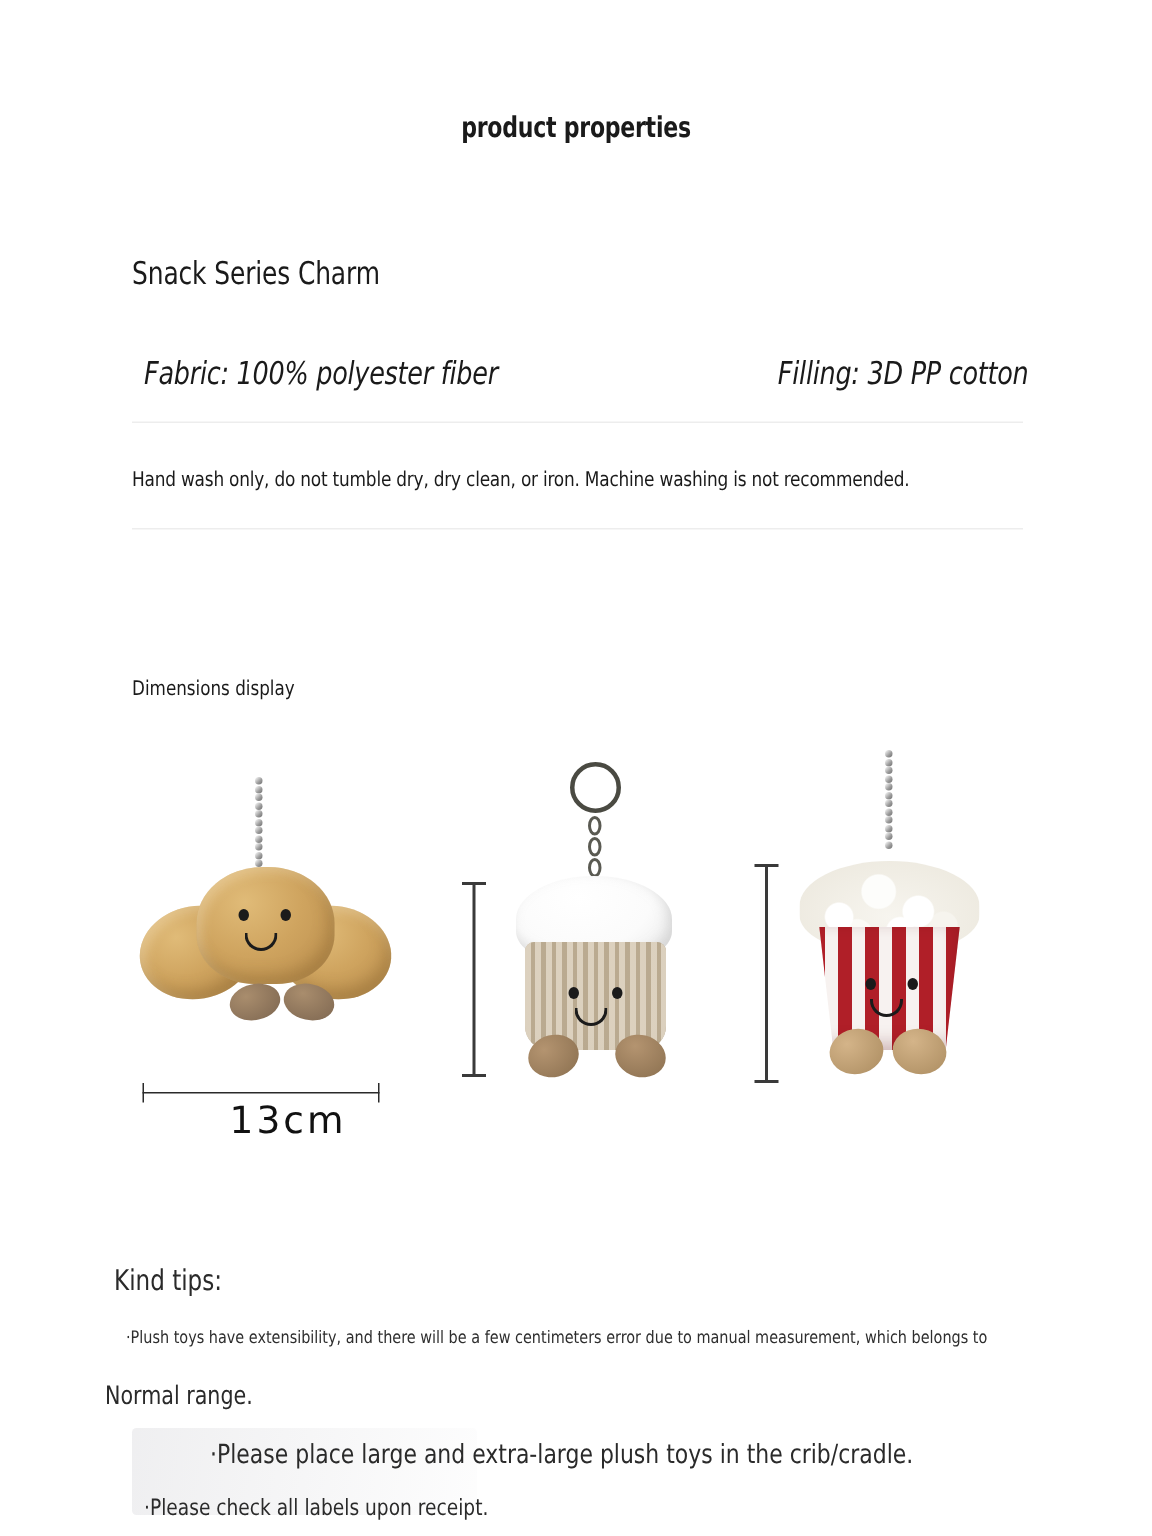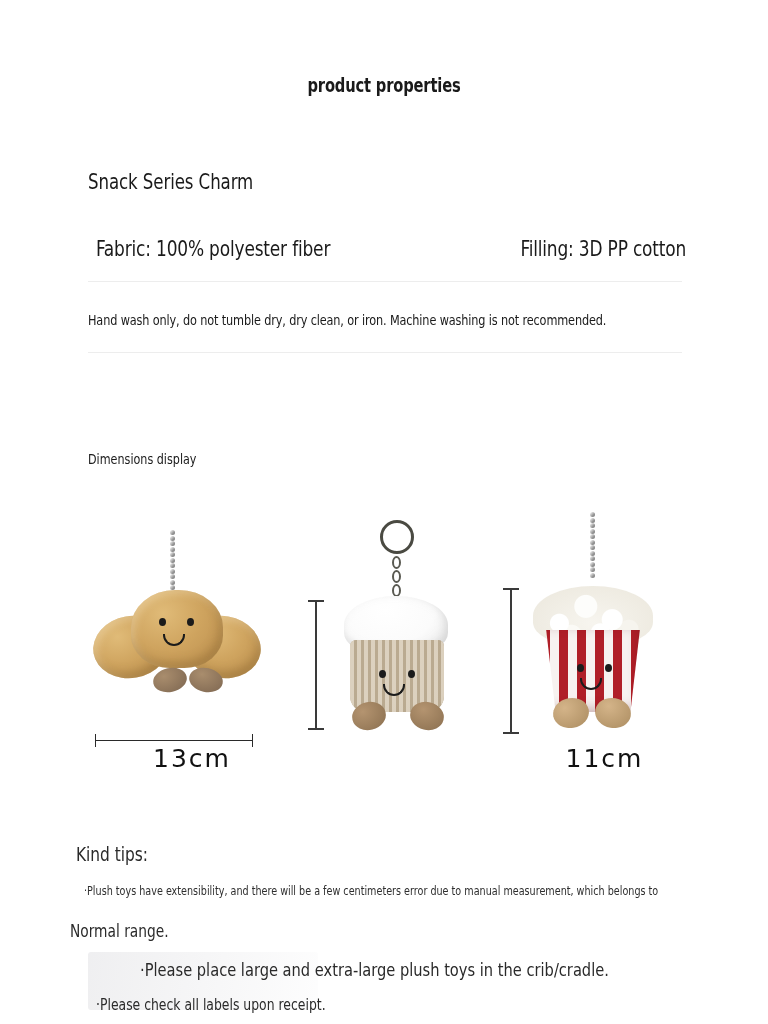--- a/index.html
+++ b/index.html
@@ -49,20 +49,21 @@
 
   
   .spec-row {
     position: absolute;
     top: 237px;
     left: 96px;
     width: 590px;
     display: flex;
     justify-content: space-between;
     align-items: baseline;
+    font-style: italic;
   }
   .spec-item {
     font-size: 21px;
     font-weight: 400;
     letter-spacing: -0.2px;
     font-family: "DejaVu Sans Condensed", "Liberation Sans Narrow", "Liberation Sans", sans-serif;
     transform: scaleX(0.9);
     transform-origin: left center;
     white-space: nowrap;
   }
@@ -99,21 +100,21 @@
     font-size: 13.5px;
     font-weight: 400;
     font-family: "DejaVu Sans Condensed", "Liberation Sans Narrow", "Liberation Sans", sans-serif;
     transform: scaleX(0.92);
     transform-origin: left center;
   }
 
   
   .products {
     position: absolute;
-    top: 512px;
+    top: 500px;
     left: 0;
     width: 660px;
     height: 280px;
   }
   .product-cell {
     position: absolute;
     top: 0;
     height: 280px;
   }
   .cell-croissant { left: 85px;  width: 190px; }
@@ -485,21 +486,20 @@
         <div class="pc-bucket"></div>
 
         <div class="eye" style="left:82px; top:152px;"></div>
         <div class="eye" style="left:110px; top:152px;"></div>
         <div class="smile" style="left:85px; top:166px;"></div>
 
         <div class="foot" style="left:58px; top:186px; width:36px; height:30px; background:radial-gradient(ellipse at 35% 30%, #d4b489, #ab8c60); transform:rotate(-10deg);"></div>
         <div class="foot" style="left:100px; top:186px; width:36px; height:30px; background:radial-gradient(ellipse at 35% 30%, #d4b489, #ab8c60); transform:rotate(10deg);"></div>
       </div>
 
-      <div class="size-label">11cm</div>
     </div>
 
   </div>
 
   <div class="watermark"></div>
 
   <div class="tips-title">Kind tips:</div>
   <div class="tip-1">·Plush toys have extensibility, and there will be a few centimeters error due to manual measurement, which belongs to</div>
   <div class="tip-2">Normal range.</div>
   <div class="tip-3">·Please place large and extra-large plush toys in the crib/cradle.</div>

